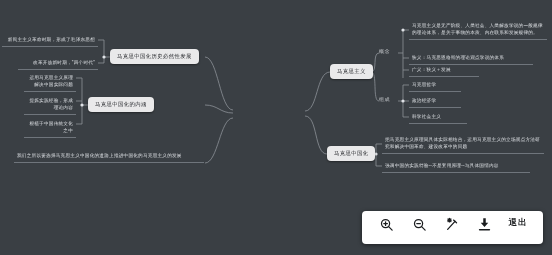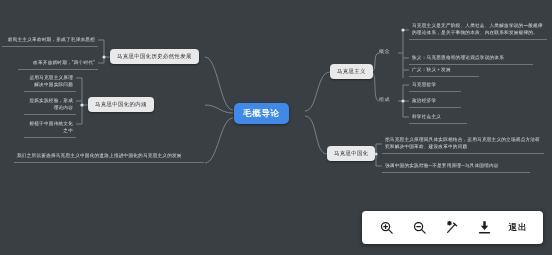--- a/index.html
+++ b/index.html
@@ -88,21 +88,20 @@
     background: #ffffff;
     border-radius: 4px;
     display: flex;
     align-items: center;
     justify-content: space-around;
     box-shadow: 0 1px 4px rgba(0,0,0,0.5);
     padding: 0 8px;
   }
   .tool {
     display: flex;
-    align-items: center;
     justify-content: center;
     width: 22px;
     height: 22px;
     color: #1b1d1f;
     cursor: pointer;
   }
   .tool svg { display: block; }
   #exit-button {
     width: auto;
     font-size: 8.5px;
@@ -166,23 +165,20 @@
       <circle cx="371" cy="72" r="1.6"></circle>
       <circle cx="369" cy="154" r="1.6"></circle>
       <circle cx="403" cy="30" r="1.6"></circle>
       <circle cx="403" cy="101" r="1.6"></circle>
       <circle cx="376" cy="154" r="1.6"></circle>
       <circle cx="104" cy="57" r="1.6"></circle>
       <circle cx="82" cy="105" r="1.6"></circle>
     </g>
   </svg>
 
-  <div class="node root" style="left:234px; top:103px;">
-    <span>毛概导论</span>
-  </div>
 
   <div class="node lvl1" style="left:330px; top:64px;">
     <span>马克思主义</span>
   </div>
 
   <div class="node minilabel" style="left:379px; top:48px;">
     <span>概念</span>
   </div>
 
   <div class="node minilabel" style="left:379px; top:96px;">

